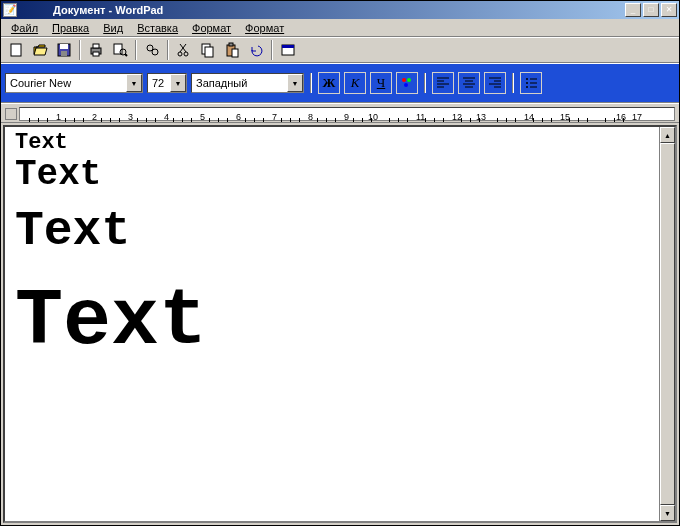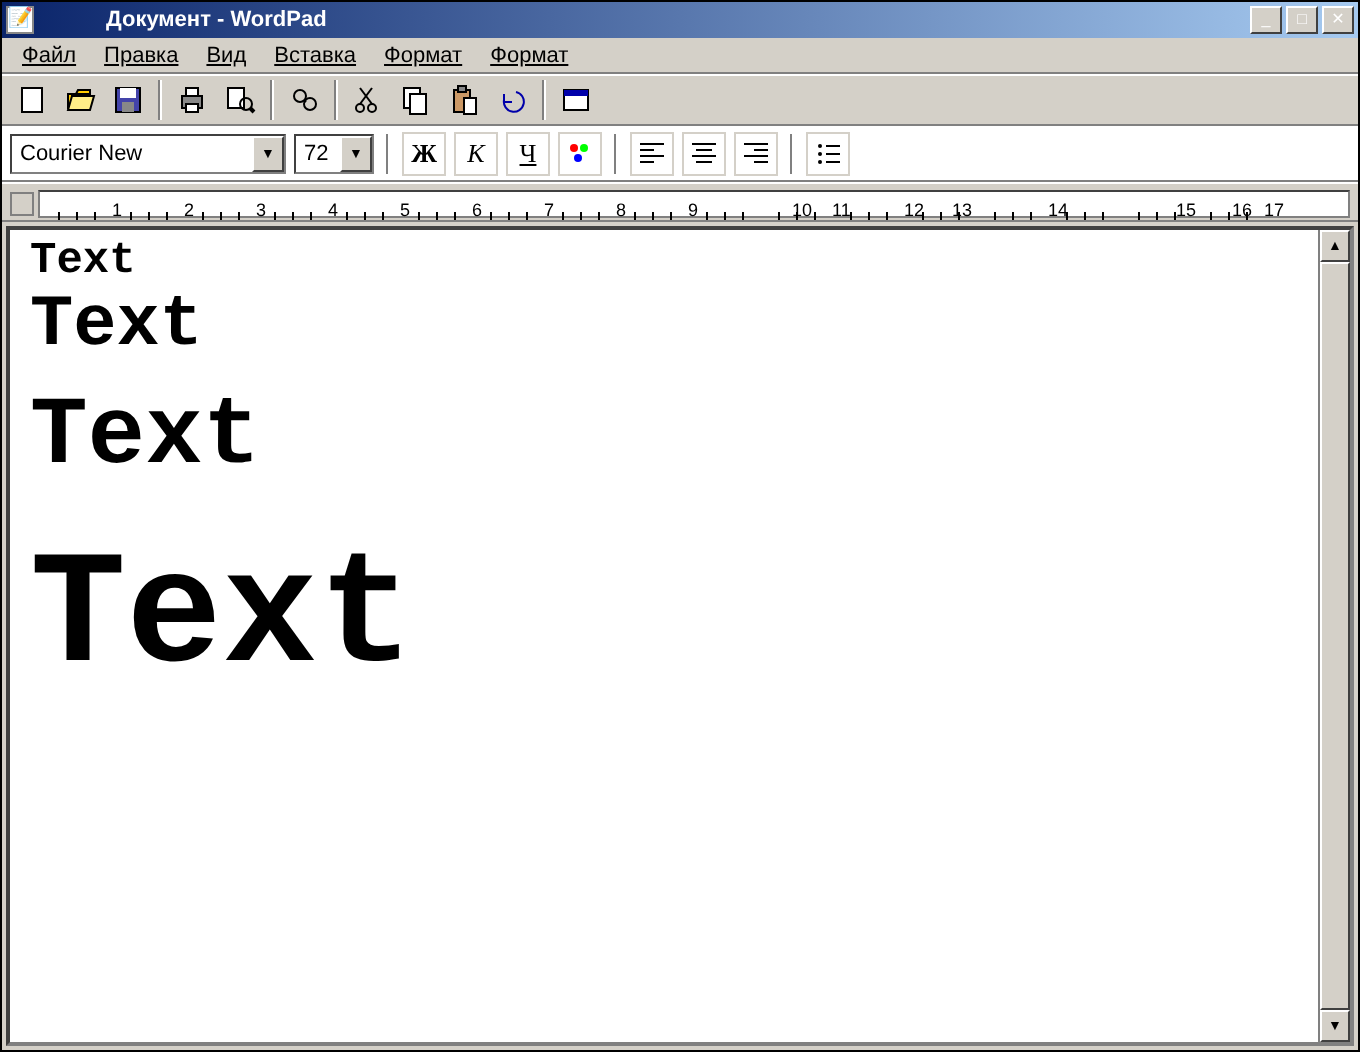--- a/index.html
+++ b/index.html
@@ -14,21 +14,21 @@
 .titlebar-btns { display: flex; gap: 2px; }
 .titlebar-btn { width: 16px; height: 14px; background: #d4d0c8; border: 1px solid #fff; border-right-color: #404040; border-bottom-color: #404040; font-family: Marlett, Arial; font-size: 8px; text-align: center; line-height: 12px; cursor: pointer; }
 
 .menubar { background: #d4d0c8; height: 18px; display: flex; align-items: center; padding: 0 4px; gap: 2px; border-bottom: 1px solid #808080; }
 .menu-item { padding: 1px 6px; text-decoration: underline; cursor: pointer; }
 
 .toolbar { background: #d4d0c8; height: 26px; display: flex; align-items: center; padding: 2px 4px; gap: 2px; border-top: 1px solid #fff; border-bottom: 1px solid #808080; }
 .tb-btn { width: 22px; height: 22px; border: 1px solid #d4d0c8; display: flex; align-items: center; justify-content: center; cursor: pointer; }
 .tb-sep { width: 2px; height: 20px; border-left: 1px solid #808080; border-right: 1px solid #fff; margin: 0 2px; }
 
-.formatbar { background: #ffffff; height: 28px; display: flex; align-items: center; padding: 2px 4px; gap: 4px; border-top: 1px solid #fff; border-bottom: 1px solid #808080; }
+.formatbar { background: #1d4ed8; height: 40px; display: flex; align-items: center; padding: 2px 4px; gap: 4px; border-top: 1px solid #fff; border-bottom: 1px solid #808080; }
 .combo { background: #fff; border: 1px solid #808080; border-top-color: #404040; border-left-color: #404040; height: 20px; display: flex; align-items: center; }
 .combo-input { border: none; outline: none; padding: 0 4px; font-size: 11px; font-family: inherit; height: 18px; }
 .combo-btn { width: 16px; height: 18px; background: #d4d0c8; border: 1px solid #fff; border-right-color: #404040; border-bottom-color: #404040; cursor: pointer; display: flex; align-items: center; justify-content: center; }
 .combo-btn::after { content: '▼'; font-size: 7px; }
 .font-combo .combo-input { width: 120px; }
 .size-combo .combo-input { width: 22px; }
 .script-combo .combo-input { width: 95px; }
 
 .fmt-btn { width: 22px; height: 22px; border: 1px solid #d4d0c8; display: flex; align-items: center; justify-content: center; cursor: pointer; font-family: 'Times New Roman'; font-size: 13px; }
 .fmt-btn.bold { font-weight: bold; }
@@ -162,20 +162,24 @@
       </div>
   </div>
 
   <div class="formatbar">
     <div class="combo font-combo">
       <input class="combo-input" value="Courier New" style="">
       <div class="combo-btn"></div>
     </div>
     <div class="combo size-combo">
       <input class="combo-input" value="72" style="">
+      <div class="combo-btn"></div>
+    </div>
+    <div class="combo script-combo">
+      <input class="combo-input" value="Западный" style="">
       <div class="combo-btn"></div>
     </div>
     <div class="tb-sep"></div>
     <div class="fmt-btn bold">Ж</div>
     <div class="fmt-btn" style="font-style:italic">К</div>
     <div class="fmt-btn ul">Ч</div>
     <div class="fmt-btn">
         <svg width="16" height="16">
           <circle cx="5" cy="5" r="2" fill="#f00"></circle>
           <circle cx="10" cy="5" r="2" fill="#0f0"></circle>
@@ -252,41 +256,41 @@
         <span class="ruler-tick" style="left: 234px;"></span>
         <span class="ruler-tick" style="left: 243px;"></span>
         <span class="ruler-num" style="left: 288px;">8</span>
         <span class="ruler-tick" style="left: 261px;"></span>
         <span class="ruler-tick" style="left: 270px;"></span>
         <span class="ruler-tick" style="left: 279px;"></span>
         <span class="ruler-num" style="left: 324px;">9</span>
         <span class="ruler-tick" style="left: 297px;"></span>
         <span class="ruler-tick" style="left: 306px;"></span>
         <span class="ruler-tick" style="left: 315px;"></span>
-        <span class="ruler-num" style="left: 376px;">10</span>
+        <span class="ruler-num" style="left: 348px;">10</span>
         <span class="ruler-tick" style="left: 333px;"></span>
         <span class="ruler-tick" style="left: 342px;"></span>
         <span class="ruler-tick" style="left: 351px;"></span>
         <span class="ruler-num" style="left: 396px;">11</span>
         <span class="ruler-tick" style="left: 369px;"></span>
         <span class="ruler-tick" style="left: 378px;"></span>
         <span class="ruler-tick" style="left: 387px;"></span>
         <span class="ruler-num" style="left: 432px;">12</span>
         <span class="ruler-tick" style="left: 405px;"></span>
         <span class="ruler-tick" style="left: 414px;"></span>
         <span class="ruler-tick" style="left: 423px;"></span>
         <span class="ruler-num" style="left: 456px;">13</span>
         <span class="ruler-tick" style="left: 441px;"></span>
         <span class="ruler-tick" style="left: 450px;"></span>
         <span class="ruler-tick" style="left: 459px;"></span>
         <span class="ruler-num" style="left: 504px;">14</span>
         <span class="ruler-tick" style="left: 477px;"></span>
         <span class="ruler-tick" style="left: 486px;"></span>
         <span class="ruler-tick" style="left: 495px;"></span>
-        <span class="ruler-num" style="left: 568px; text-align: center;">15</span>
+        <span class="ruler-num" style="left: 540px; text-align: center;">15</span>
         <span class="ruler-tick" style="left: 513px;"></span>
         <span class="ruler-tick" style="left: 522px;"></span>
         <span class="ruler-tick" style="left: 531px;"></span>
         <span class="ruler-num" style="left: 596px;">16</span>
         <span class="ruler-tick" style="left: 549px;"></span>
         <span class="ruler-tick" style="left: 558px;"></span>
         <span class="ruler-tick" style="left: 567px;"></span>
         <span class="ruler-num" style="left: 612px;">17</span>
         <span class="ruler-tick" style="left: 585px;"></span>
         <span class="ruler-tick" style="left: 594px;"></span>

